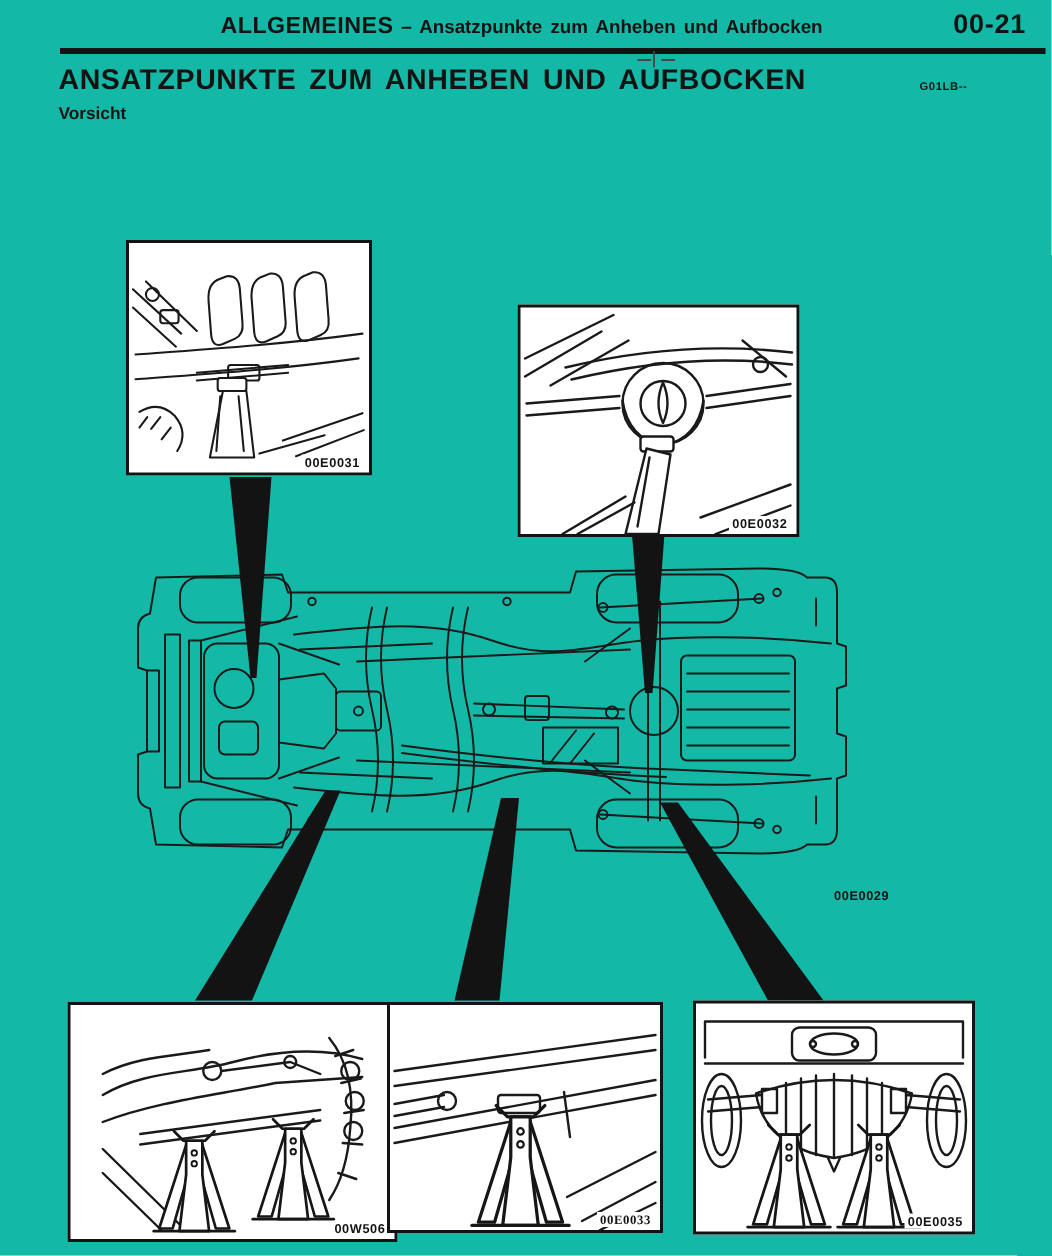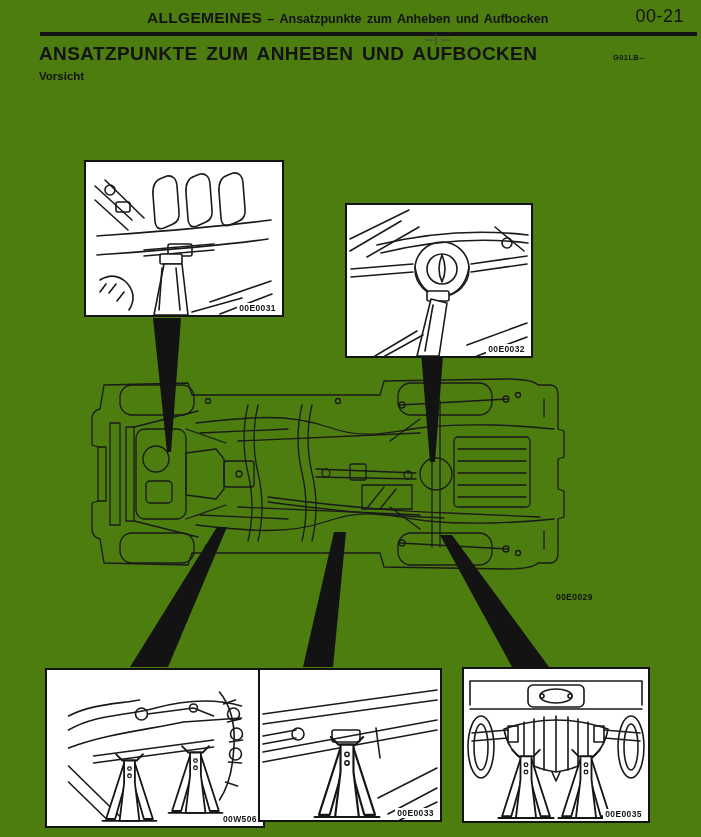--- a/index.html
+++ b/index.html
@@ -1,25 +1,25 @@
 <!DOCTYPE html>
 <html><head>
 <meta charset="utf-8">
 <style>
   html,body{margin:0;padding:0;background:#e8e8e8;}
   .page{
-    position:relative; width:701px; height:837px; background:#4d7c0f;
+    position:relative; width:701px; height:837px; background:#14b8a6;
     font-family:"Liberation Sans", sans-serif; color:#131313; overflow:hidden;
   }
   
   .hdr-text{position:absolute; left:147px; top:9px; white-space:nowrap; font-weight:bold;}
   .hdr-section{font-size:15.5px; letter-spacing:.3px;}
   .hdr-dash{font-size:13px; padding:0 5px;}
   .hdr-sub{font-size:12.5px; word-spacing:2px;}
-  .page-num{position:absolute; right:17px; top:6px; font-size:18px; font-weight:normal; letter-spacing:.5px;}
+  .page-num{position:absolute; right:17px; top:6px; font-size:18px; font-weight:bold; letter-spacing:.5px;}
   .hdr-rule{position:absolute; left:40px; right:4px; top:32px; height:4px; background:#131313;}
   
   .main-title{position:absolute; left:39px; top:43px; font-size:19px; font-weight:bold; letter-spacing:.4px; word-spacing:3px; white-space:nowrap;}
   .std-code{position:absolute; left:613px; top:53px; font-size:7.5px; font-weight:bold; letter-spacing:.4px;}
   .caution-label{position:absolute; left:39px; top:70px; font-size:11.5px; font-weight:bold;}
   .caution-text{position:absolute; left:39px; top:84px; font-size:11.5px; font-weight:bold; word-spacing:2.5px; white-space:nowrap;}
   .subsection-title{position:absolute; left:39px; top:108px; font-size:14.5px; font-weight:bold; letter-spacing:.5px; word-spacing:2px; white-space:nowrap;}
   
   .fig-box{position:absolute; border:2px solid #131313; background:#fff; box-sizing:border-box; z-index:3;}
   .fig-box svg{display:block; width:100%; height:100%;}
@@ -132,21 +132,21 @@
       <polygon points="418,316 446,316 435,462 430,462"></polygon>
       <polygon points="217,527 227,527 168,667 130,667"></polygon>
       <polygon points="334,532 346,532 333,667 303,667"></polygon>
       <polygon points="440,535 452,535 549,667 512,667"></polygon>
     </g>
     <g stroke="#444" stroke-width="1.2" fill="none">
       <path d="M 425,40 h 9 M 441,40 h 9 M 436,34 v 11"></path>
     </g>
   </svg>
 
-  <div class="fig-box" style="left:84px; top:160px; width:200px; height:157px;">
+  <div class="fig-box" style="left:84px; top:160px; width:164px; height:157px;">
     <svg viewBox="0 0 184 153" fill="none" stroke="#1a1a1a" stroke-width="1.6" stroke-linejoin="round" stroke-linecap="round">
 
       <path d="M 70,16 q -10,3 -9,17 l 2,26 q 1,10 9,7 l 9,-4 q 7,-3 6,-12 l -2,-26 q -1,-11 -10,-10 z"></path>
       <path d="M 103,14 q -10,3 -9,17 l 2,26 q 1,10 9,7 l 9,-4 q 7,-3 6,-12 l -2,-26 q -1,-11 -10,-10 z"></path>
       <path d="M 136,13 q -10,3 -9,17 l 2,26 q 1,10 9,7 l 9,-4 q 7,-3 6,-12 l -2,-26 q -1,-11 -10,-10 z"></path>
 
       <path d="M 3,24 L 40,58 M 3,38 L 36,68 M 13,18 L 52,56"></path>
       <circle cx="18" cy="28" r="5"></circle>
       <rect x="24" y="40" width="14" height="10" rx="2"></rect>
 
@@ -216,21 +216,21 @@
       <g transform="translate(64,140) scale(0.9)">
           <use href="#jackstand"></use>
         </g>
       <g transform="translate(130,132) scale(0.9)">
           <use href="#jackstand"></use>
         </g>
     </svg>
     <div class="fig-label">00W506</div>
   </div>
 
-  <div class="fig-box" style="left:258px; top:668px; width:184px; height:154px;">
+  <div class="fig-box" style="left:258px; top:668px; width:184px; height:154px;font-family:Liberation Serif, serif;">
     <svg viewBox="0 0 180 150" fill="none" stroke="#1a1a1a" stroke-width="1.6" stroke-linejoin="round" stroke-linecap="round">
 
       <path d="M 3,44 L 177,20 M 3,54 L 177,30"></path>
       <path d="M 3,82 L 177,50 M 3,92 L 177,60"></path>
 
       <path d="M 3,66 L 36,60 M 3,74 L 36,68"></path>
       <circle cx="38" cy="64" r="6"></circle>
 
       <rect x="72" y="60" width="28" height="12" rx="2"></rect>
       <path d="M 116,58 L 120,88"></path>

